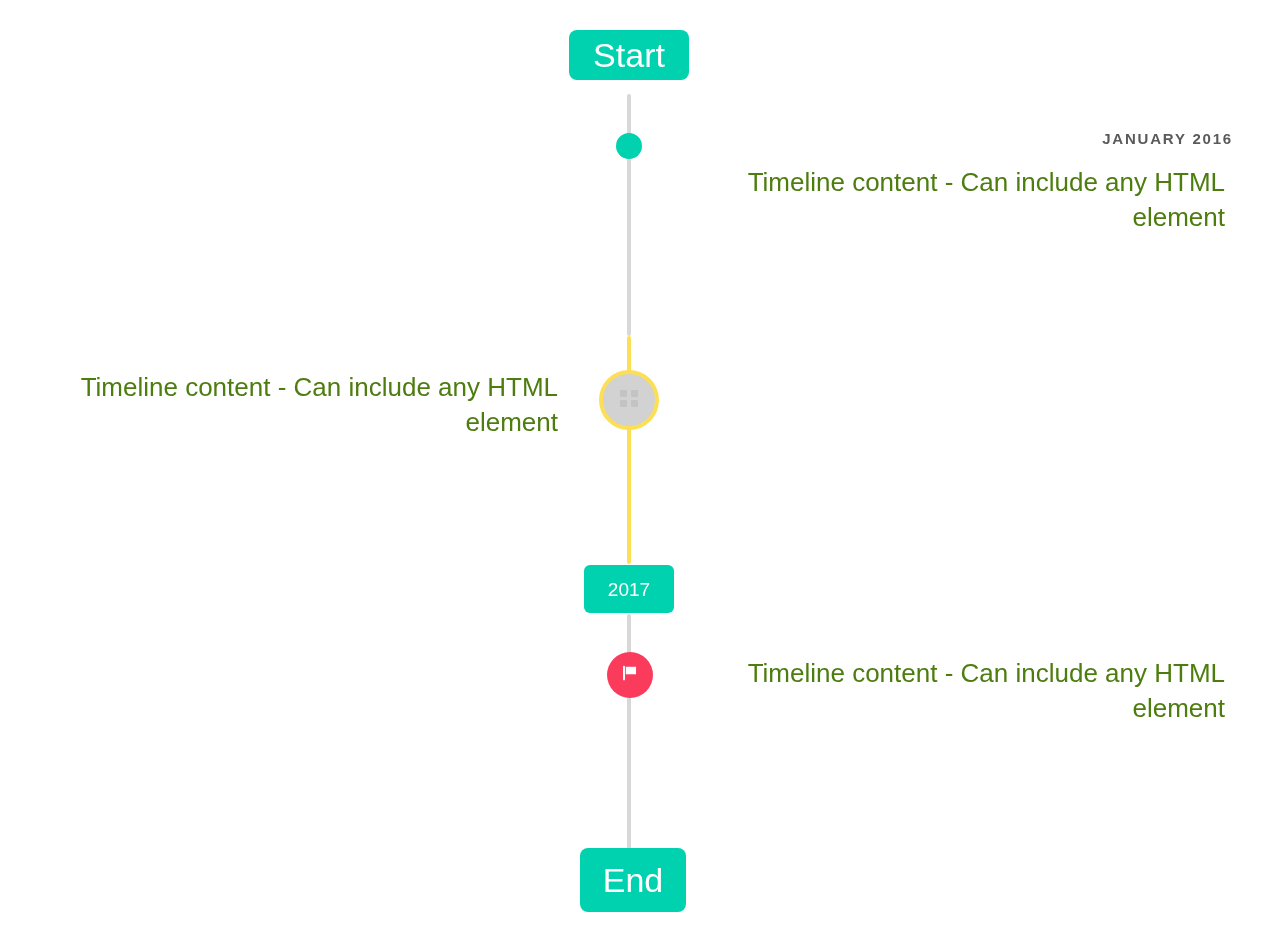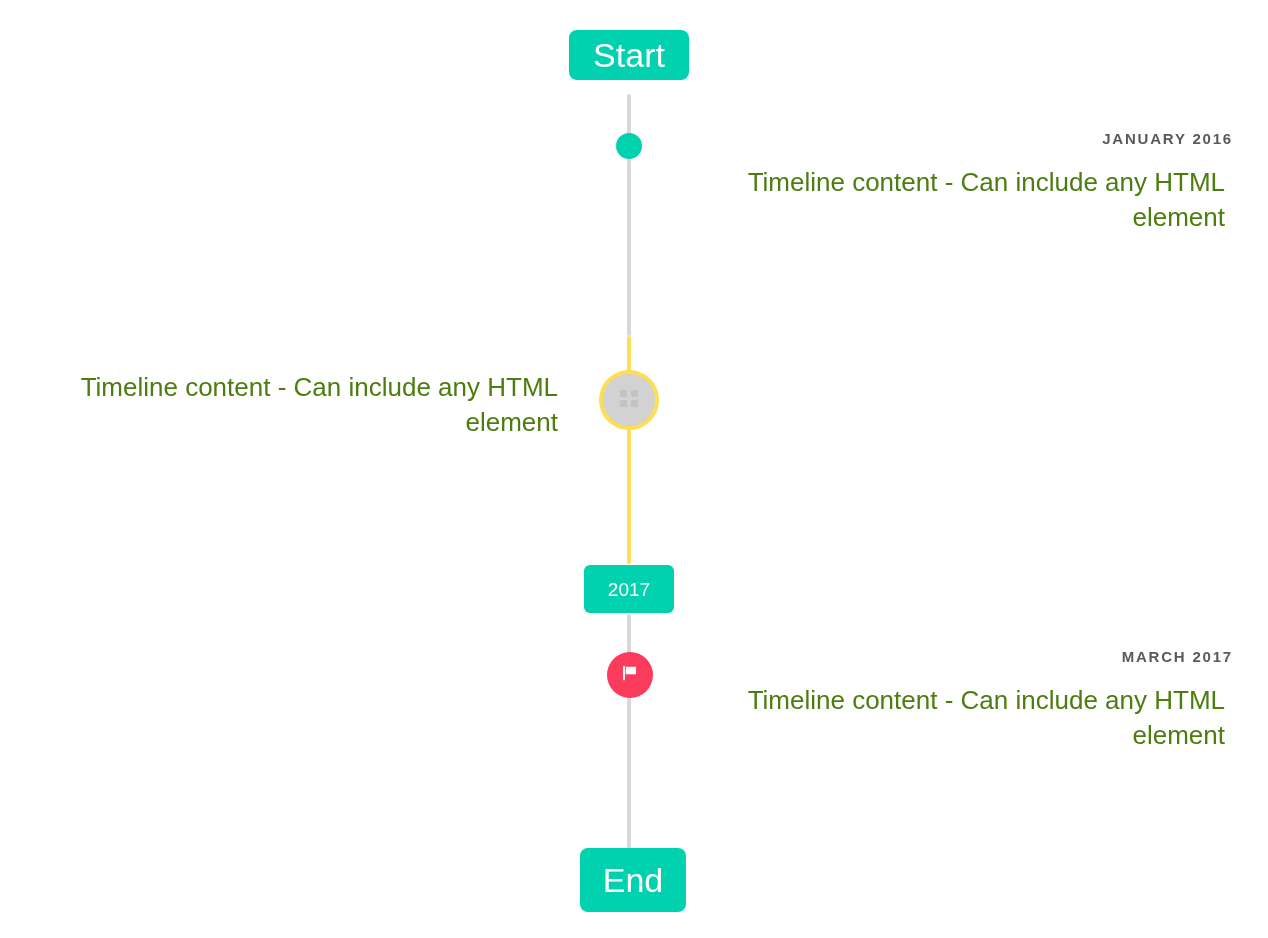--- a/index.html
+++ b/index.html
@@ -153,21 +153,20 @@
 
   <div class="marker marker-flag">
     <span class="glyph">
       <svg width="22" height="22" viewBox="0 0 24 24" aria-hidden="true">
         <rect x="4.4" y="4" width="2.1" height="16" rx="1" fill="#ffffff"></rect>
         <path d="M7.4 5.2 h11.2 v8.2 h-11.2 z" fill="#ffffff"></path>
       </svg>
     </span>
   </div>
   <div class="entry entry-right entry-mar">
-    <p class="entry-date">March 2017</p>
     <p class="entry-body">Timeline content - Can include any HTML element</p>
   </div>
 
   <div class="cap cap-end">
     <span>End</span>
   </div>
 
 </div>
 
 </body></html>

